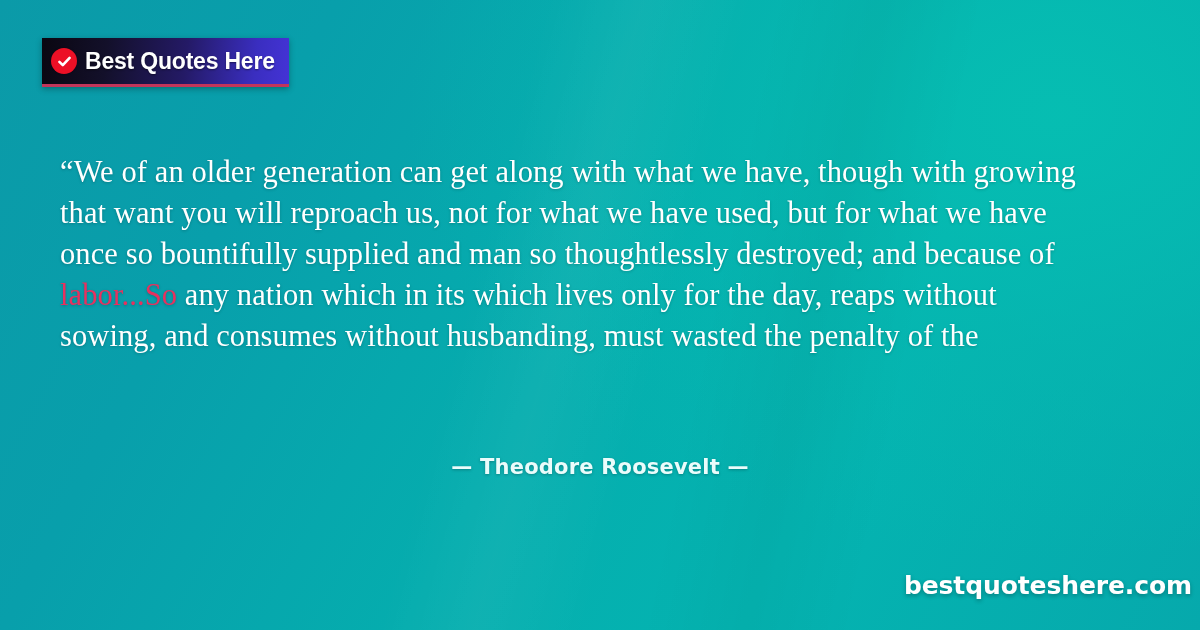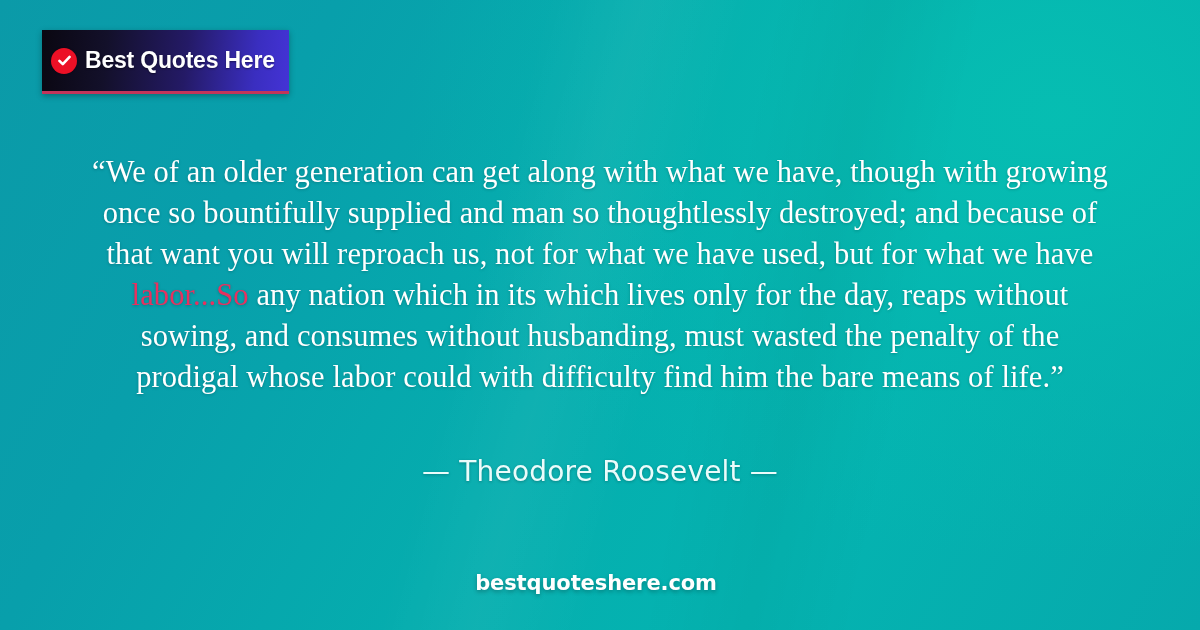--- a/index.html
+++ b/index.html
@@ -31,22 +31,22 @@
     background:
       linear-gradient(105deg, rgba(255,255,255,0.00) 40%, rgba(255,255,255,0.045) 47%, rgba(255,255,255,0.00) 55%),
       linear-gradient(102deg, rgba(0,0,0,0.00) 58%, rgba(0,0,0,0.035) 66%, rgba(0,0,0,0.00) 74%);
     pointer-events: none;
   }
 
   
   .logo-badge {
     position: absolute;
     left: 42px;
-    top: 30px;
-    height: 64px;
+    top: 38px;
+    height: 49px;
     box-sizing: border-box;
     padding: 0 14px 0 9px;
     display: flex;
     align-items: center;
     gap: 8px;
     background: linear-gradient(96deg, #0a0711 0%, #13102a 26%, #241a66 58%, #3a2ec0 86%, #4433d6 100%);
     border-bottom: 3px solid #c2355a;
     box-shadow: 0 2px 6px rgba(0,0,0,0.30);
   }
   .check-icon {
@@ -69,56 +69,56 @@
     white-space: nowrap;
     text-shadow: 0 1px 2px rgba(0,0,0,0.45);
   }
 
   
   .quote-block {
     position: absolute;
     left: 60px;
     right: 60px;
     top: 152px;
-    text-align: center;
+    text-align: left;
     font-family: "Liberation Serif", "DejaVu Serif", serif;
     font-size: 30.5px;
     line-height: 41px;
     color: #ffffff;
     text-shadow: 0 1px 3px rgba(0,0,0,0.22);
     letter-spacing: 0.1px;
   }
   .quote-line { white-space: nowrap; }
   .hl-nature { color: #e2894a; }
   .hl-wasted { color: #e7315f; }
 
   
   .attribution {
     position: absolute;
     left: 0;
     right: 0;
     top: 455px;
     text-align: center;
     font-family: "DejaVu Sans", "Liberation Sans", sans-serif;
-    font-size: 28px;
-    font-weight: normal;
+    font-size: 21px;
+    font-weight: bold;
     color: #eafcfb;
     letter-spacing: 0.2px;
     text-shadow: 0 1px 3px rgba(0,0,0,0.25);
   }
 
   
   .footer {
     position: absolute;
     left: 0;
     right: 8px;
     top: 571px;
-    text-align: center;
+    text-align: right;
     font-family: "DejaVu Sans", "Liberation Sans", sans-serif;
-    font-size: 21px;
+    font-size: 25px;
     font-weight: bold;
     color: #ffffff;
     letter-spacing: -0.1px;
     text-shadow: 0 2px 4px rgba(0,0,0,0.28);
   }
 </style>
 </head>
 <body>
 
 <div id="canvas">
@@ -130,33 +130,30 @@
       </svg>
     </span>
     <span class="logo-text">Best Quotes Here</span>
   </div>
 
   <div class="quote-block">
     <div class="quote-line">
       <span>“We of an older generation can get along with what we have, though with growing</span>
     </div>
     <div class="quote-line">
-      <span>once so bountifully supplied and man so thoughtlessly destroyed; and because of</span>
+      <span>that want you will reproach us, not for what we have used, but for what we have</span>
     </div>
     <div class="quote-line">
-      <span>that want you will reproach us, not for what we have used, but for what we have</span>
+      <span>once so bountifully supplied and man so thoughtlessly destroyed; and because of</span>
     </div>
     <div class="quote-line">
       <span class="hl-wasted">labor...So</span><span> any nation which in its which lives only for the day, reaps without</span>
     </div>
     <div class="quote-line">
       <span>sowing, and consumes without husbanding, must wasted the penalty of the</span>
-    </div>
-    <div class="quote-line">
-      <span>prodigal whose labor could with difficulty find him the bare means of life.”</span>
     </div>
   </div>
 
   <div class="attribution">— Theodore Roosevelt —</div>
 
   <div class="footer">bestquoteshere.com</div>
 
 </div>
 
 </body></html>

